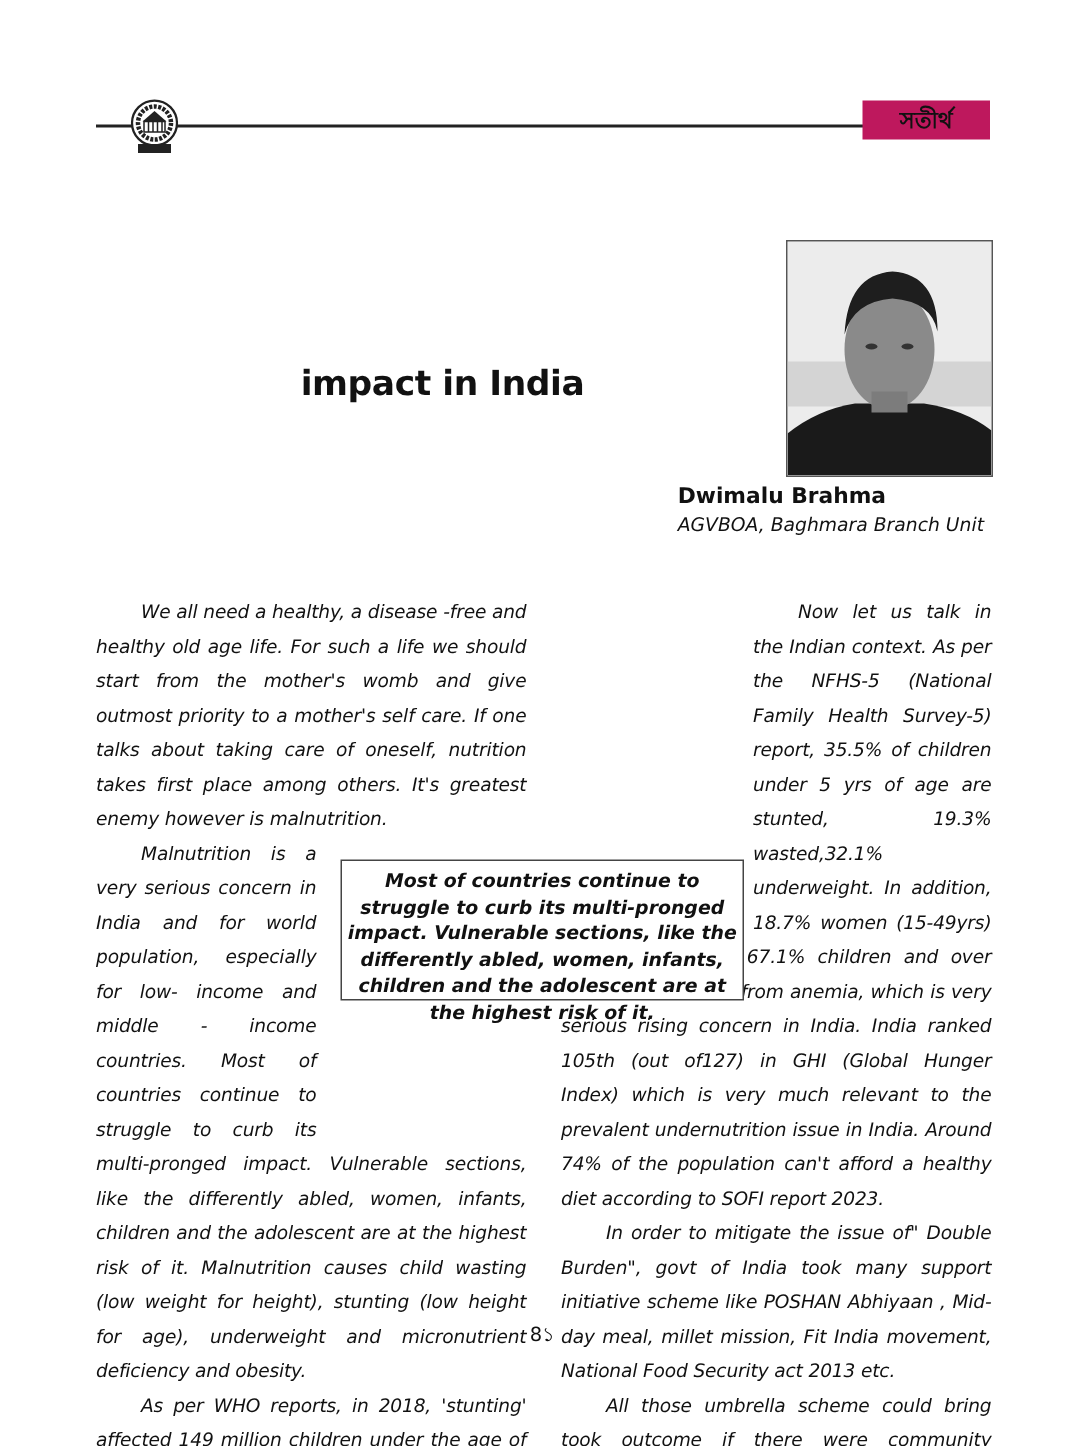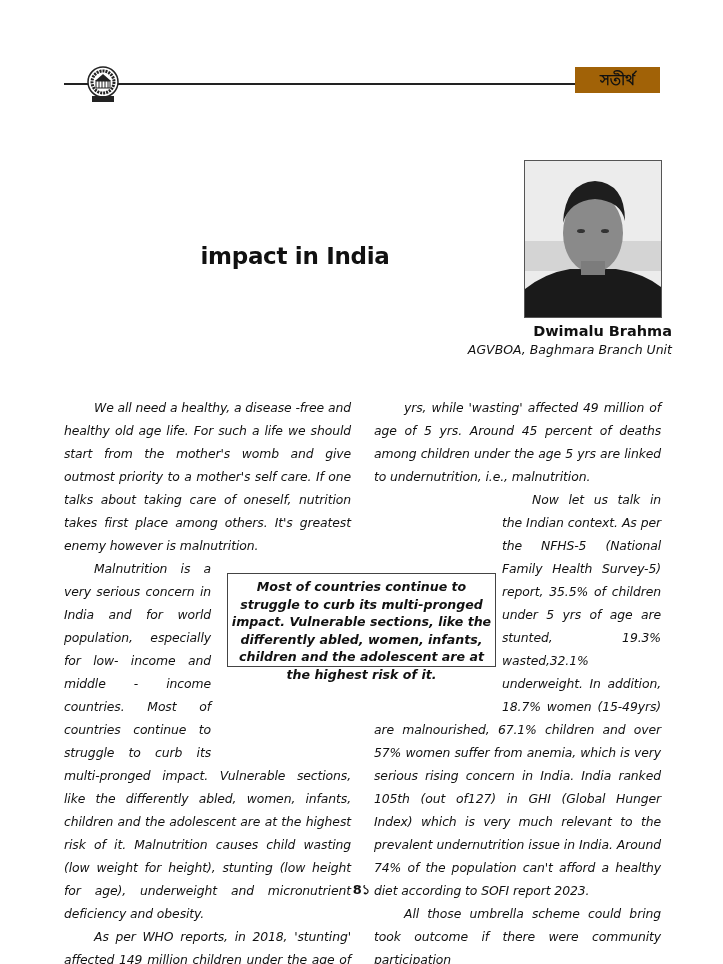--- a/index.html
+++ b/index.html
@@ -1,32 +1,32 @@
 <!DOCTYPE html>
 <html><head>
 <meta charset="utf-8">
 <style>
   html,body{margin:0;padding:0;background:#fff;}
   body{width:723px;height:964px;position:relative;overflow:hidden;font-family:"DejaVu Sans","Liberation Sans",sans-serif;color:#111;}
   .hdr-line{position:absolute;left:64px;top:83px;width:512px;height:1.5px;background:#222;}
   .logo{position:absolute;left:87px;top:66px;width:32px;height:38px;}
-  .tag{position:absolute;left:575px;top:67px;width:85px;height:26px;background:#a16207;text-align:center;font-weight:bold;font-size:15px;line-height:26px;color:#111;}
+  .tag{position:absolute;left:575px;top:67px;width:85px;height:26px;background:#be185d;text-align:center;font-weight:bold;font-size:15px;line-height:26px;color:#111;}
   .photo{position:absolute;left:524px;top:160px;width:136px;height:156px;border:1px solid #555;overflow:hidden;background:#e9e9e9;}
   .title{position:absolute;left:130px;top:240px;width:330px;text-align:center;font-weight:bold;font-size:23px;line-height:32px;letter-spacing:-0.3px;}
-  .author{position:absolute;right:51px;top:321px;text-align:right;}
+  .author{position:absolute;right:67px;top:321px;}
   .author .name{font-weight:bold;font-size:14.5px;line-height:20px;}
   .author .org{font-style:italic;font-size:12.5px;line-height:18px;}
   .col{position:absolute;font-size:12.4px;line-height:23px;text-align:justify;letter-spacing:-0.1px;font-style:italic;}
   .col p{margin:0;text-indent:30px;}
   .col-l{left:64px;top:396px;width:287px;}
   .col-r{left:374px;top:396px;width:287px;}
   .float-l{float:right;width:140px;height:108px;}
   .float-r{float:left;width:128px;height:108px;}
   .pull{position:absolute;left:227px;top:573px;width:269px;height:94px;border:1.5px solid #444;background:#fff;font-style:italic;font-weight:bold;font-size:12.6px;line-height:17.6px;text-align:center;padding-top:4px;box-sizing:border-box;}
-  .pageno{position:absolute;left:0;width:723px;top:880px;text-align:center;font-weight:bold;font-size:13px;}
+  .pageno{position:absolute;left:0;width:723px;top:880px;text-align:center;font-weight:normal;font-size:13px;}
 </style>
 </head>
 <body>
 
 <div class="hdr-line"></div>
 
 <div class="logo">
   <svg width="32" height="38" viewBox="0 0 32 38">
     <circle cx="16" cy="16" r="15" fill="#fff" stroke="#222" stroke-width="1.5"></circle>
     <circle cx="16" cy="16" r="11" fill="#fff" stroke="#222" stroke-width="3" stroke-dasharray="2 1"></circle>
@@ -65,21 +65,21 @@
 </div>
 
 <div class="col col-l">
   <p>We all need a healthy, a disease -free and healthy old age life. For such a life we should start from the mother's womb and give outmost priority to a mother's self care. If one talks about taking care of oneself, nutrition takes first place among others. It's greatest enemy however is malnutrition.</p>
   <div class="float-l" style="margin-top:86px;"></div>
   <p>Malnutrition is a very serious concern in India and for world population, especially for low- income and middle - income countries. Most of countries continue to struggle to curb its multi-pronged impact. Vulnerable sections, like the differently abled, women, infants, children and the adolescent are at the highest risk of it. Malnutrition causes child wasting (low weight for height), stunting (low height for age), underweight and micronutrient deficiency and obesity.</p>
   <p>As per WHO reports, in 2018, 'stunting' affected 149 million children under the age of 5</p>
 </div>
 
 <div class="col col-r">
-  <p>yrs, while 'wasting' affected 49 million of age of 5 yrs. Around 45 percent of deaths among children under the age 5 yrs are linked to undernutrition, i.e., malnutrition.</p>
   <div class="float-r" style="margin-top:103px;"></div>
   <p>Now let us talk in the Indian context. As per the NFHS-5 (National Family Health Survey-5) report, 35.5% of children under 5 yrs of age are stunted, 19.3% wasted,32.1% underweight. In addition, 18.7% women (15-49yrs) are malnourished, 67.1% children and over 57% women suffer from anemia, which is very serious rising concern in India. India ranked 105th (out of127) in GHI (Global Hunger Index) which is very much relevant to the prevalent undernutrition issue in India. Around 74% of the population can't afford a healthy diet according to SOFI report 2023.</p>
+  <p>In order to mitigate the issue of" Double Burden", govt of India took many support initiative scheme like POSHAN Abhiyaan , Mid-day meal, millet mission, Fit India movement, National Food Security act 2013 etc.</p>
   <p>All those umbrella scheme could bring took outcome if there were community participation</p>
 </div>
 
 <div class="pull">Most of countries continue to struggle to curb its multi-pronged impact. Vulnerable sections, like the differently abled, women, infants, children and the adolescent are at the highest risk of it.</div>
 
 <div class="pageno">8১</div>
 
 </body></html>

